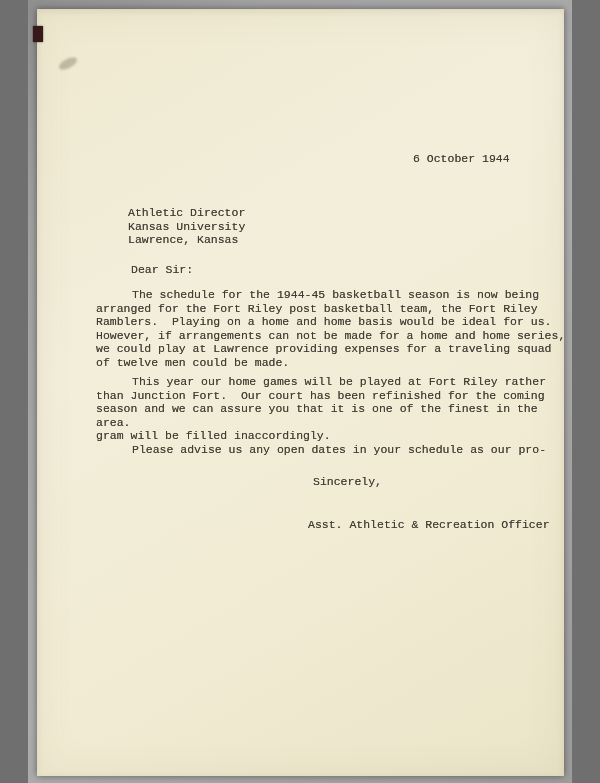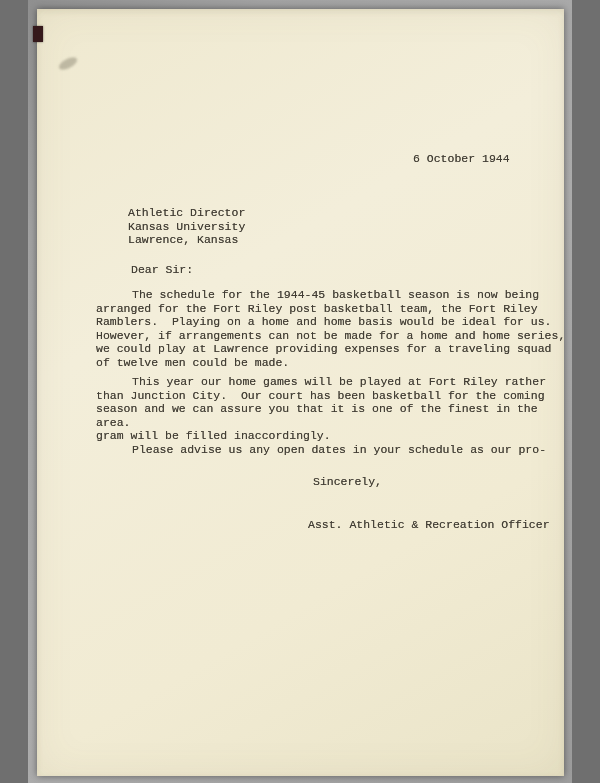--- a/index.html
+++ b/index.html
@@ -90,21 +90,21 @@
       <div class="line indent">The schedule for the 1944-45 basketball season is now being</div>
       <div class="line">arranged for the Fort Riley post basketball team, the Fort Riley</div>
       <div class="line">Ramblers.  Playing on a home and home basis would be ideal for us.</div>
       <div class="line">However, if arrangements can not be made for a home and home series,</div>
       <div class="line">we could play at Lawrence providing expenses for a traveling squad</div>
       <div class="line">of twelve men could be made.</div>
     </div>
 
     <div class="block para2">
       <div class="line indent">This year our home games will be played at Fort Riley rather</div>
-      <div class="line">than Junction City.  Our court has been basketball for the coming</div>
+      <div class="line">than Junction Fort.  Our court has been refinished for the coming</div>
       <div class="line">season and we can assure you that it is one of the finest in the</div>
       <div class="line">area.</div>
     </div>
 
     <div class="block para3">
       <div class="line">gram will be filled inaccordingly.</div>
       <div class="line indent">Please advise us any open dates in your schedule as our pro-</div>
     </div>
 
     <div class="block closing line">Sincerely,</div>

